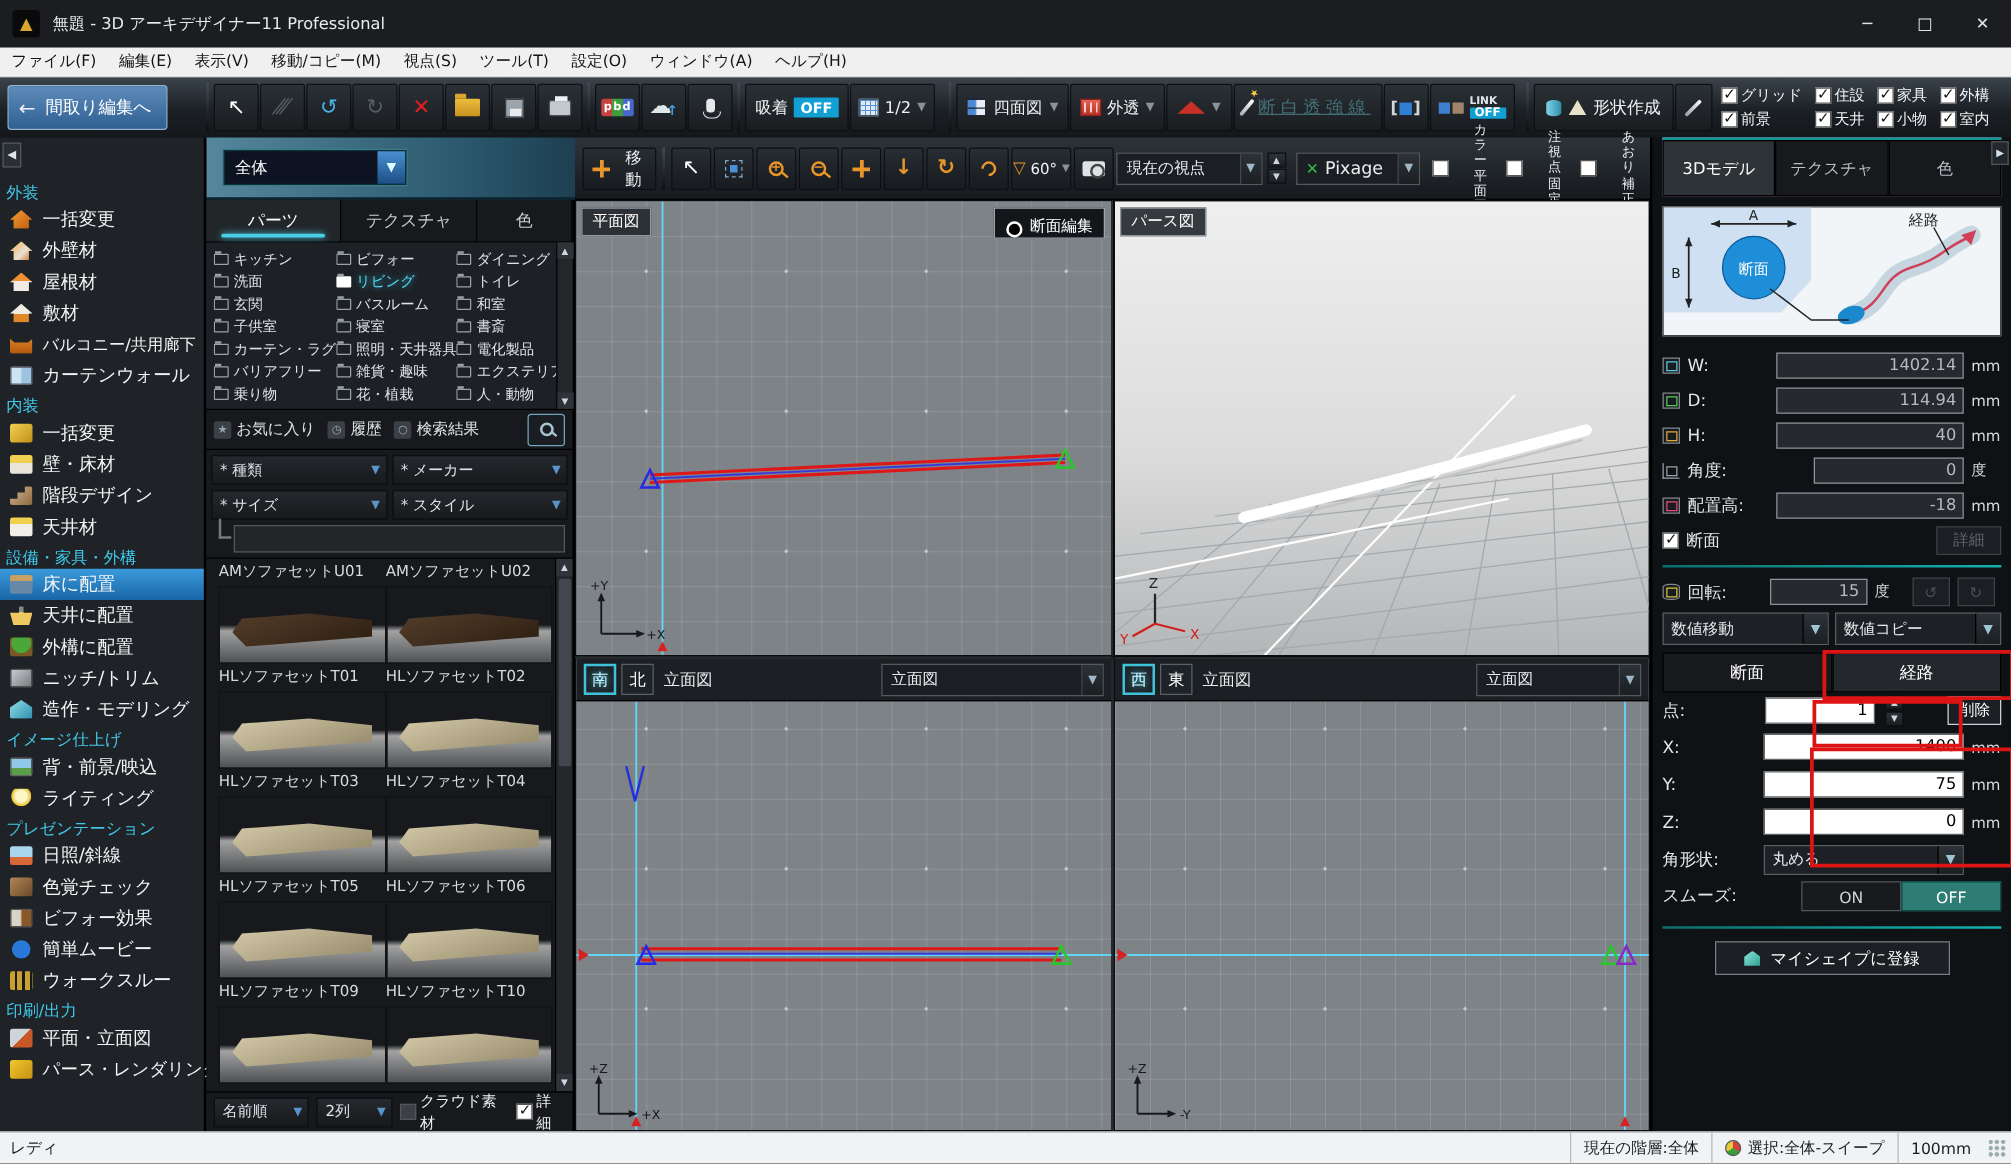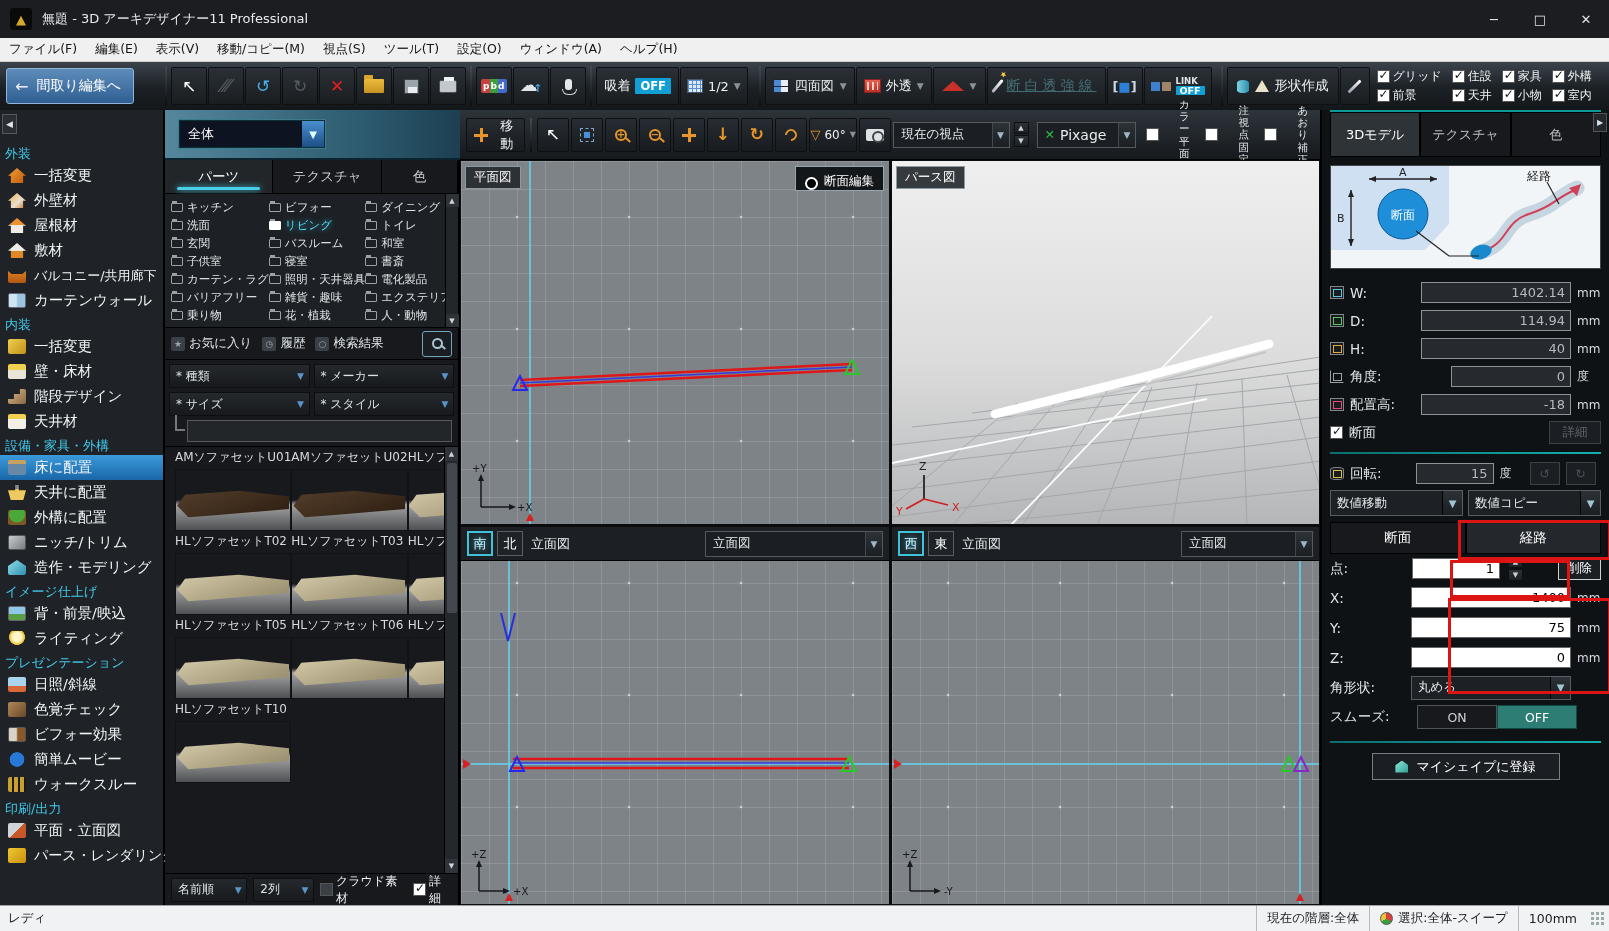--- a/index.html
+++ b/index.html
@@ -111,21 +111,21 @@
 .qlbl{color:#dde2e6;font-size:12.5px;margin-right:6px}
 .searchbtn{margin-left:auto;width:30px;height:26px;border:1px solid #6fa5bd;border-radius:3px;display:flex;align-items:center;justify-content:center;background:#1a1e22}
 .mag{width:11px;height:11px;border:2px solid #a8c4d4;border-radius:50%;position:relative}
 .mag::after{content:"";position:absolute;width:6px;height:2px;background:#a8c4d4;right:-5px;bottom:-1px;transform:rotate(40deg)}
 .filters{padding:4px 4px 2px 4px;display:grid;grid-template-columns:1fr 1fr;gap:4px}
 .fdd{height:24px;background:linear-gradient(180deg,#25292d,#17191c);border:1px solid #0c0e10;display:flex;align-items:center;color:#dfe4e8;font-size:12px;padding-left:6px}
 .fdd .dda{margin-left:auto;width:16px;color:#5a94c8;font-size:9px;text-align:center}
 .conn{display:flex;align-items:center;padding:2px 6px 4px 10px;border-bottom:1px solid #000}
 .connL{width:10px;height:16px;border-left:2px solid #777;border-bottom:2px solid #777;margin:-8px 2px 8px 0}
 .connin{flex:1;height:22px;background:#222629;border:1px solid #55595e}
-.thumbs{flex:1;overflow:hidden;display:grid;grid-template-columns:1fr 1fr 1fr;grid-auto-rows:84px;padding:2px 16px 0 10px;position:relative}
+.thumbs{flex:1;overflow:hidden;display:grid;grid-template-columns:1fr 1fr;grid-auto-rows:84px;padding:2px 16px 0 10px;position:relative}
 .thumb{display:flex;flex-direction:column}
 .tlabel{height:20px;color:#d6dade;font-size:12px;white-space:nowrap}
 .timg{height:62px;background:linear-gradient(180deg,#17191d 0 50%,#a2a2a2 58%,#4e5154 100%);display:flex;align-items:flex-end;justify-content:center;border:1px solid #101214}
 .sofa{width:112px;height:34px;margin-bottom:10px}
 .sofa.dark{background:linear-gradient(160deg,#57402c,#2a1c10);clip-path:polygon(0 58%,7% 26%,55% 14%,100% 30%,100% 68%,34% 86%,10% 92%)}
 .sofa.light{background:linear-gradient(160deg,#d9cfae,#8f8565);clip-path:polygon(0 58%,7% 26%,55% 14%,100% 30%,100% 68%,34% 86%,10% 92%)}
 .tscroll{position:absolute;right:0;top:0;bottom:0;width:14px;background:#24272b;border-left:1px solid #000;display:flex;flex-direction:column;align-items:center}
 .tscroll b{width:14px;height:14px;background:#2f343a;color:#cfd6db;font-size:7px;display:flex;align-items:center;justify-content:center}
 .tthumb{width:10px;height:150px;background:#42484e;border-radius:2px;margin-top:2px}
 .tscroll .dn{margin-top:auto}
@@ -973,21 +973,21 @@
   <div class="prow" style="height:29px">
    <span class="plabel">角形状:</span>
    <div class="pdd" style="width:160px;margin-left:auto;height:24px">
           <span>丸める</span>
           <span class="dda">▼</span>
         </div>
    <span class="punit"></span>
   </div>
   <div class="prow" style="height:28px">
    <span class="plabel">スムーズ:</span>
-   <div class="seg" style="margin-right:24px">
+   <div class="seg" style="">
     <div class="on">ON</div>
     <div class="off">OFF</div>
    </div>
   </div>
   <div class="tealline" style="margin-top:10px"></div>
   <div class="regbtn">
    <span class="regic"></span>
    <span>マイシェイプに登録</span>
   </div>
 

